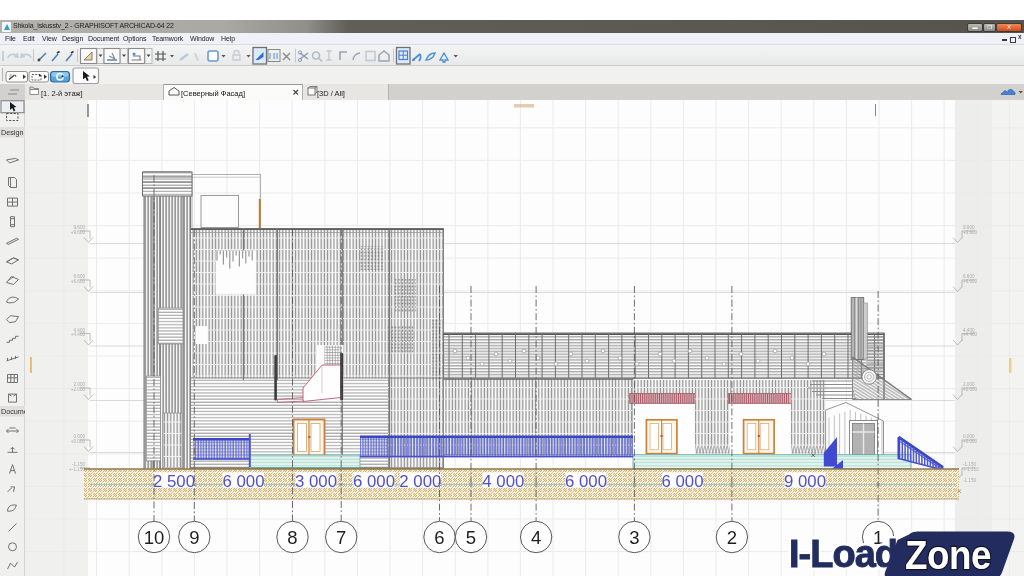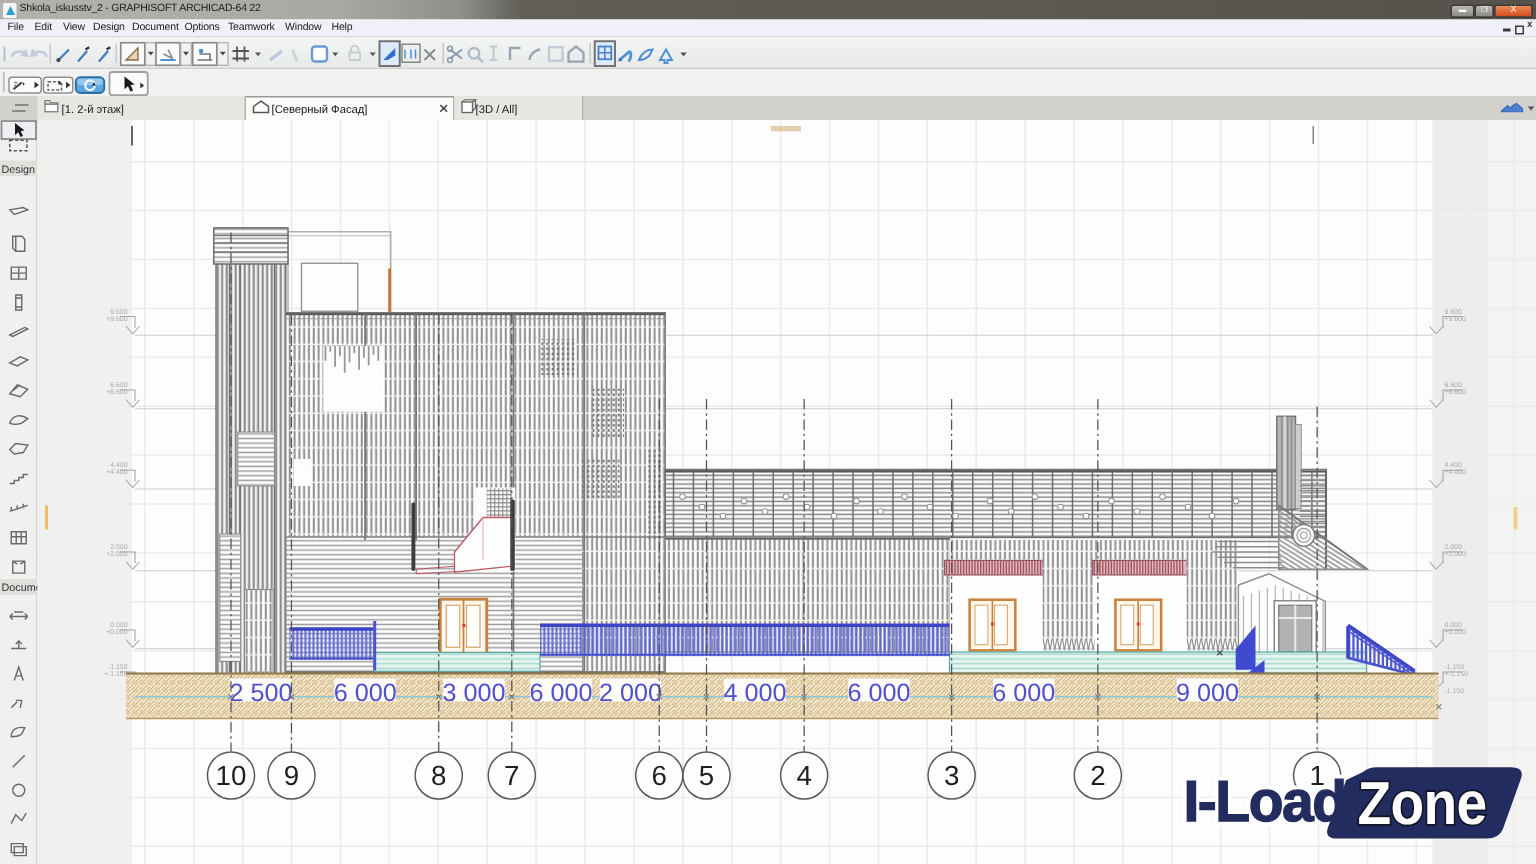--- a/index.html
+++ b/index.html
@@ -1,17 +1,17 @@
 <!DOCTYPE html>
 <html><head><meta charset="utf-8">
 <style>
   html,body{margin:0;padding:0;}
   #app{position:relative;width:1024px;height:576px;overflow:hidden;background:#fff;
        font-family:"Liberation Sans",sans-serif;}
-  .abs{position:absolute;}
+  .abs{position:absolute;margin-top:20px;}
   #titlebar{left:0;top:0;width:1024px;height:13px;
     background:linear-gradient(90deg,#b3b2ad 0%,#a9a8a3 22%,#8f8e89 30%,#605e57 34%,#5a5851 70%,#55534c 100%);}
   #titlebar .tt{position:absolute;left:13px;top:2px;font-size:7px;letter-spacing:-0.15px;color:#1d1d1d;white-space:nowrap;}
   #appicon{position:absolute;left:2px;top:1.5px;width:9px;height:10px;background:#f4f6f8;border-radius:1px;}
   #appicon:after{content:"";position:absolute;left:1.5px;top:2px;border-left:3px solid transparent;border-right:3px solid transparent;border-bottom:6px solid #2e9fd0;}
   .wbtn{position:absolute;top:2.5px;height:9px;border-radius:2px;border:1px solid #3e3c38;box-sizing:border-box;
      color:#fff;font-size:5px;line-height:6px;text-align:center;}
   #menubar{left:0;top:13px;width:1024px;height:12px;background:#eff0f8;border-bottom:1px solid #d9dade;box-sizing:border-box;}
   #menubar span{position:absolute;top:2px;font-size:7px;letter-spacing:-0.1px;color:#1c1c1c;}
   #toolbar1{left:0;top:25px;width:1024px;height:21px;background:linear-gradient(#f3f4f4,#e8eaea);border-bottom:1px solid #cdcfce;box-sizing:border-box;}

